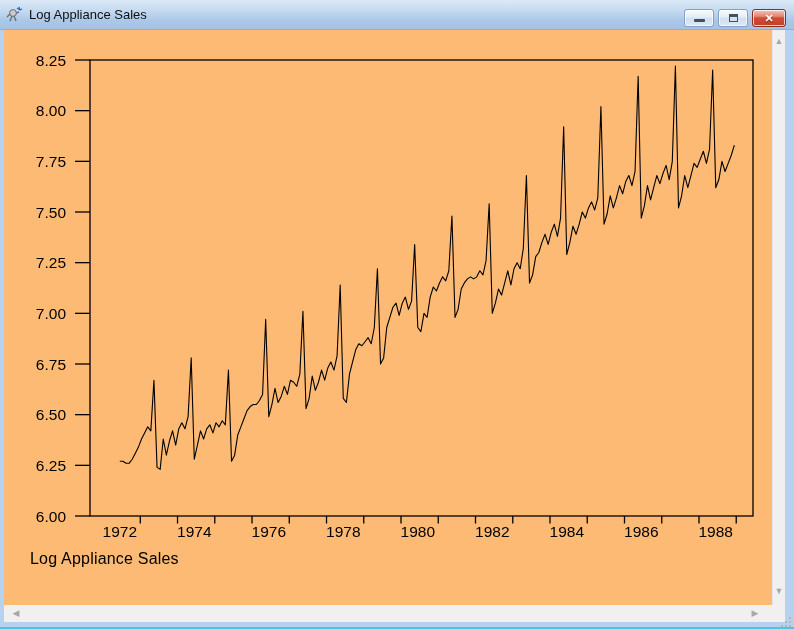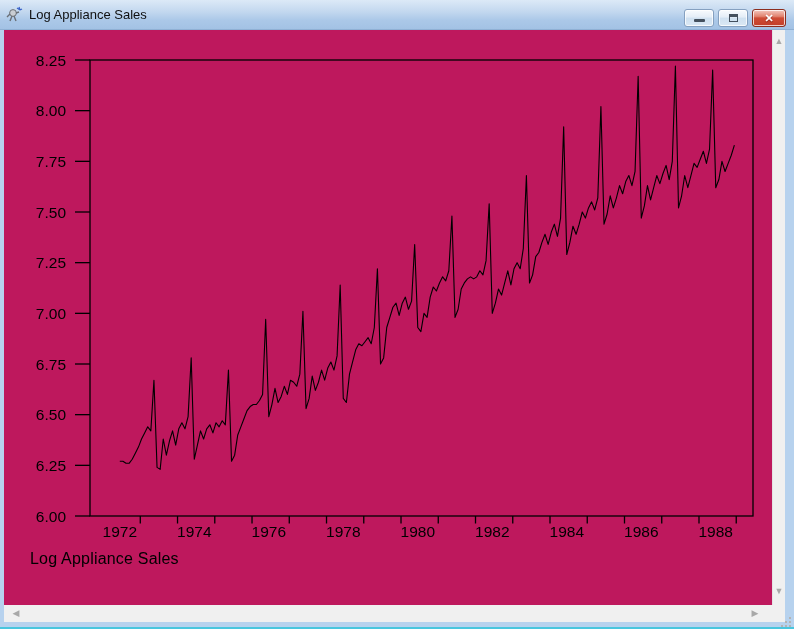--- a/index.html
+++ b/index.html
@@ -27,21 +27,21 @@
   .glyph-dash { width:11px; height:3px; background:#44505e; border-radius:1px; margin-top:5px; }
   .glyph-restore { width:9px; height:8px; box-sizing:border-box; border:1px solid #44505e; border-top:3px solid #44505e; background:transparent; }
   .ctrl-btn.close {
     width:34px; border-color:#8c2d1e;
     background:linear-gradient(#f3c9c0 0%, #e2836f 40%, #ce4c35 50%, #c23e29 100%);
   }
   .glyph-x { color:#fff; font-size:11px; font-weight:bold; line-height:1; text-shadow:0 1px 1px rgba(80,0,0,.5); }
   
   .content {
     position:absolute; left:4px; top:30px; width:768px; height:575px;
-    background:#be185d; overflow:hidden;
+    background:#fdba74; overflow:hidden;
   }
   .chart-svg { position:absolute; left:0; top:0; }
   .caption {
     position:absolute; left:26px; top:520px; font-size:16px; color:#000;
     white-space:nowrap; letter-spacing:0.2px;
   }
   
   .vscroll {
     position:absolute; right:9px; top:30px; width:13px; height:575px;
     background:#f0f0f0; border-left:1px solid #e4e4e4; box-sizing:border-box;

